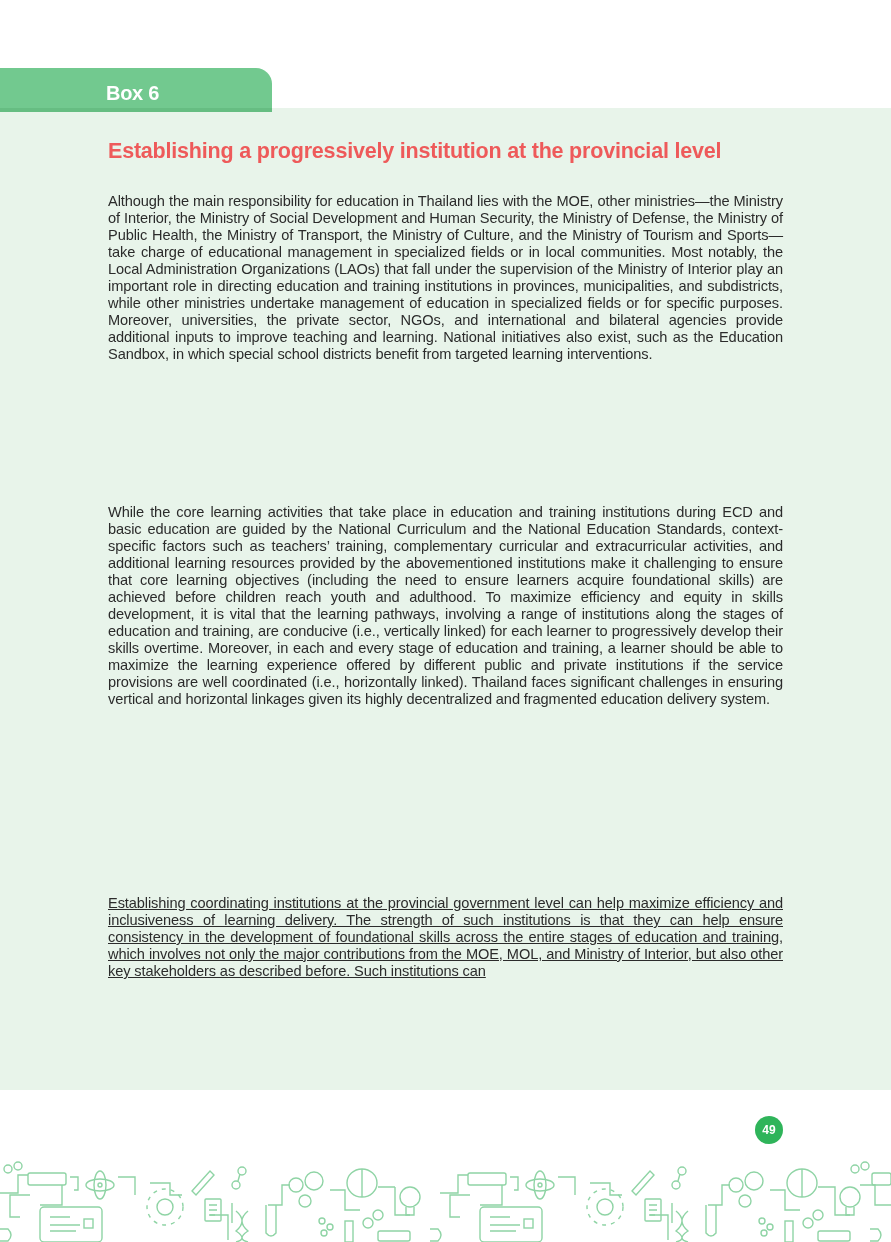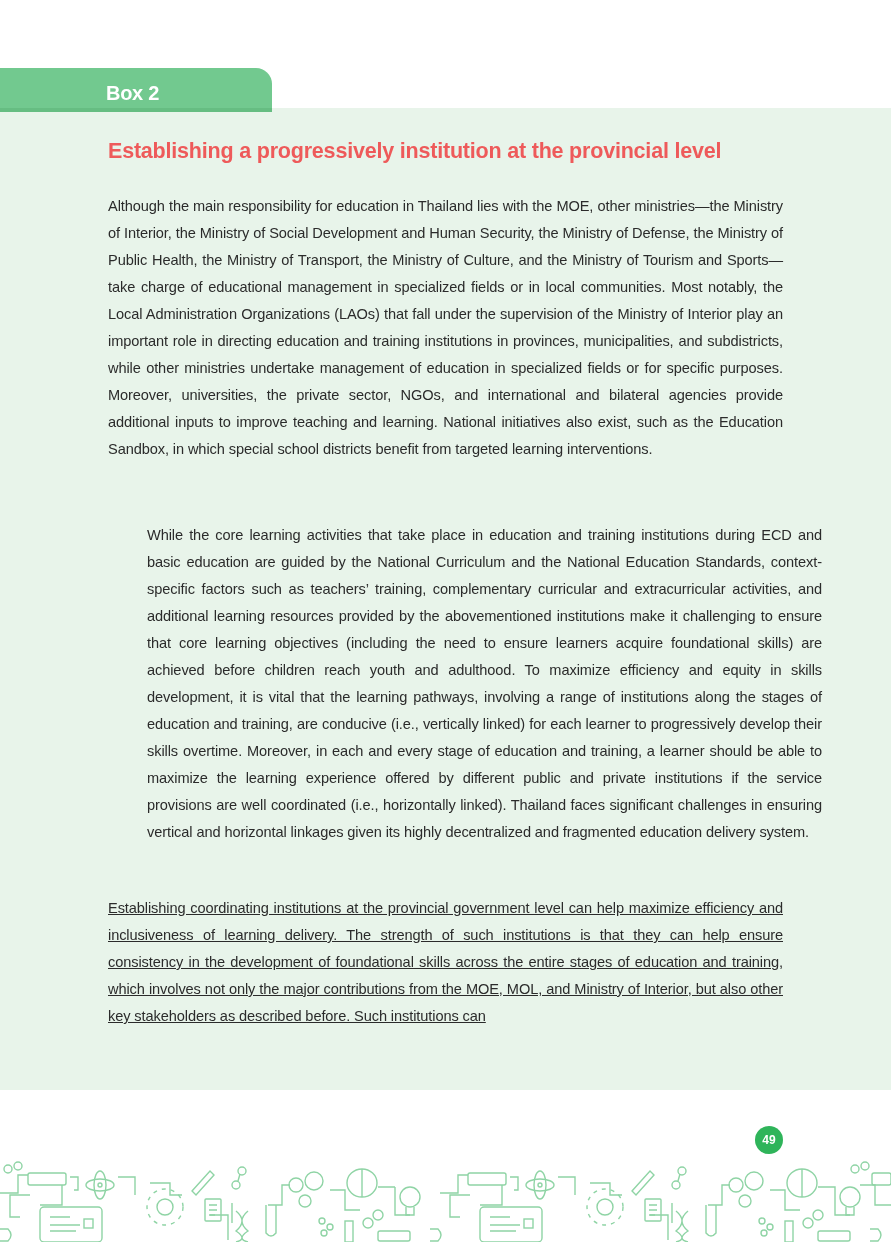--- a/index.html
+++ b/index.html
@@ -24,43 +24,43 @@
     position: absolute; left: 0; top: 108px; width: 272px; height: 4px;
     background: #66bd82;
   }
   .box-title {
     position: absolute; left: 108px; top: 139px; width: 700px;
     color: #ee5a5a; font-weight: bold; font-size: 21.5px; letter-spacing: -0.2px;
     white-space: nowrap;
   }
   .body-text {
     position: absolute; left: 108px; width: 675px;
-    color: #2b2b2b; font-size: 14.6px; line-height: 27px;
+    color: #2b2b2b; font-size: 14.6px; line-height: 17px;
     text-align: justify; letter-spacing: -0.1px;
   }
   .p1 { top: 193px; }
-  .p2 { top: 522px; margin-left: 39px; }
+  .p2 { top: 504px; }
   .p3 { top: 895px; text-decoration: underline; }
   .page-number {
     position: absolute; left: 755px; top: 1116px; width: 28px; height: 28px;
     background: #2fb45a; border-radius: 14px;
     color: #ffffff; font-weight: bold; font-size: 12px;
-    display: flex; align-items: center; justify-content: center; margin-top: 10px;
+    display: flex; align-items: center; justify-content: center;
   }
   .footer-deco {
     position: absolute; left: 0; top: 1155px; width: 891px; height: 87px;
   }
 </style>
 </head>
 <body>
 
 <div class="box-panel"></div>
 <div class="box-tab"></div>
 <div class="box-tab-shadow"></div>
-<div class="box-tab-label">Box 2</div>
+<div class="box-tab-label">Box 6</div>
 
 <div class="box-title">Establishing a progressively institution at the provincial level</div>
 
 <div class="body-text p1">Although the main responsibility for education in Thailand lies with the MOE, other ministries—the Ministry of Interior, the Ministry of Social Development and Human Security, the Ministry of Defense, the Ministry of Public Health, the Ministry of Transport, the Ministry of Culture, and the Ministry of Tourism and Sports—take charge of educational management in specialized fields or in local communities. Most notably, the Local Administration Organizations (LAOs) that fall under the supervision of the Ministry of Interior play an important role in directing education and training institutions in provinces, municipalities, and subdistricts, while other ministries undertake management of education in specialized fields or for specific purposes. Moreover, universities, the private sector, NGOs, and international and bilateral agencies provide additional inputs to improve teaching and learning. National initiatives also exist, such as the Education Sandbox, in which special school districts benefit from targeted learning interventions.</div>
 <div class="body-text p2">While the core learning activities that take place in education and training institutions during ECD and basic education are guided by the National Curriculum and the National Education Standards, context-specific factors such as teachers’ training, complementary curricular and extracurricular activities, and additional learning resources provided by the abovementioned institutions make it challenging to ensure that core learning objectives (including the need to ensure learners acquire foundational skills) are achieved before children reach youth and adulthood. To maximize efficiency and equity in skills development, it is vital that the learning pathways, involving a range of institutions along the stages of education and training, are conducive (i.e., vertically linked) for each learner to progressively develop their skills overtime. Moreover, in each and every stage of education and training, a learner should be able to maximize the learning experience offered by different public and private institutions if the service provisions are well coordinated (i.e., horizontally linked). Thailand faces significant challenges in ensuring vertical and horizontal linkages given its highly decentralized and fragmented education delivery system.</div>
 <div class="body-text p3">Establishing coordinating institutions at the provincial government level can help maximize efficiency and inclusiveness of learning delivery. The strength of such institutions is that they can help ensure consistency in the development of foundational skills across the entire stages of education and training, which involves not only the major contributions from the  MOE, MOL, and Ministry of Interior, but also other key stakeholders as described before. Such institutions can</div>
 
 <div class="page-number">49</div>
 
 <svg class="footer-deco" viewBox="0 0 891 87" fill="none" stroke="#8fd4a5" stroke-width="1.4">

